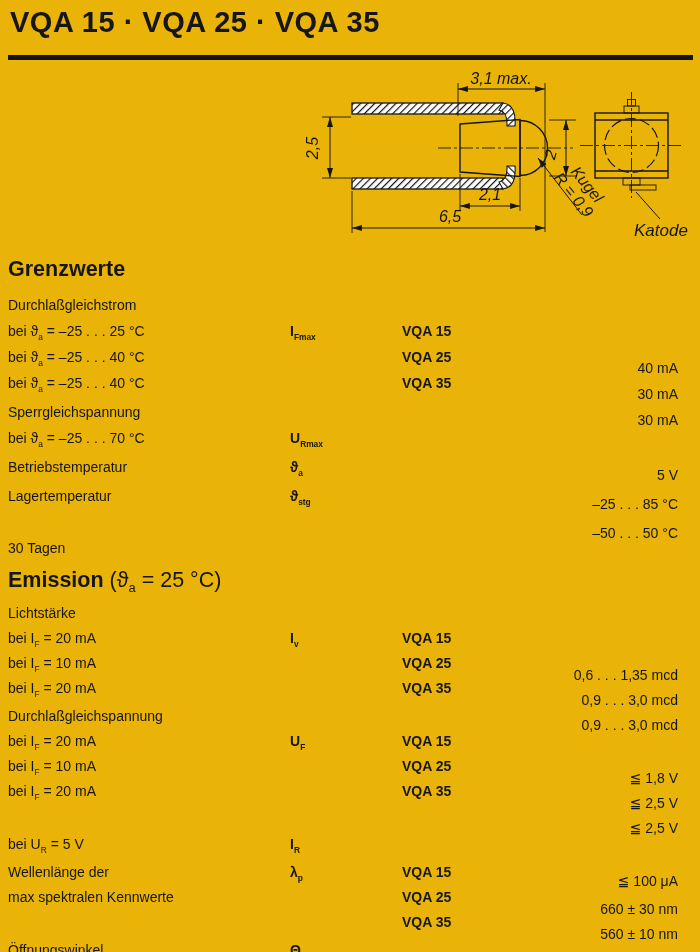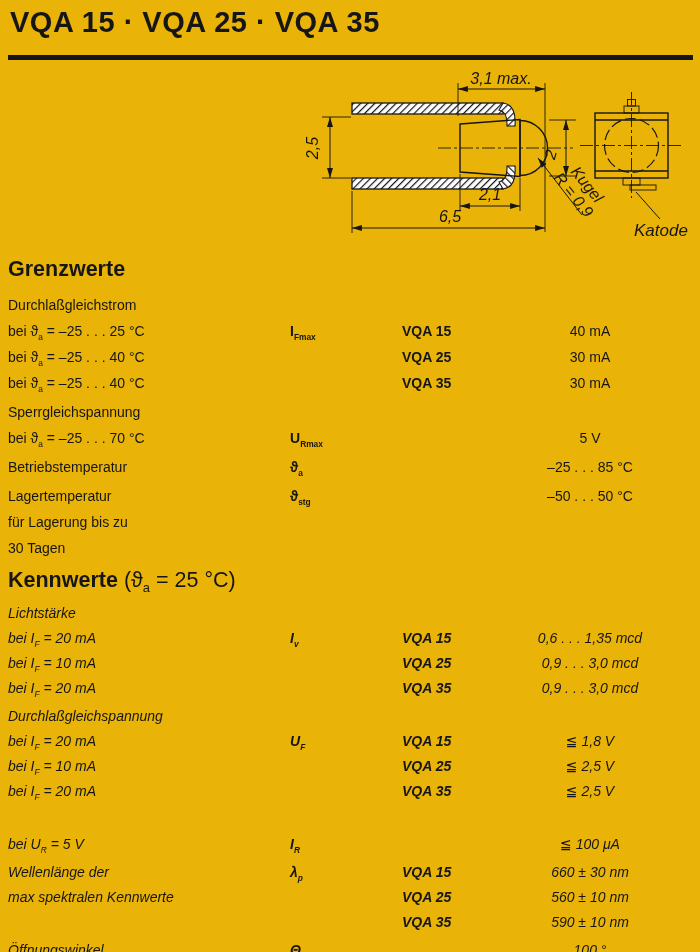--- a/index.html
+++ b/index.html
@@ -29,26 +29,26 @@
   
   .content{position:absolute;left:8px;top:248px;width:686px;}
   .sec-h{font-size:21.5px;line-height:26px;font-weight:400;margin:8px 0 10px 0;white-space:nowrap;}
   .sec-h .b{font-weight:700;}
   .sec-h2{margin-top:6px;margin-bottom:8px;}
   .line{
     display:grid;grid-template-columns:282px 112px 100px 184px;
     font-size:14px;white-space:nowrap;
   }
   .sec-g .line{height:26px;line-height:26px;}
-  .sec-k .line{height:25px;line-height:25px;font-style:italic;}
+  .sec-k .line{height:25px;line-height:25px;}
   .line.spaced{margin-top:3px;}
   .c-label{overflow:visible;}
   .c-symbol{font-weight:700;}
   .c-type{font-weight:700;}
-  .c-value{text-align:center;padding-right:8px;}
+  .c-value{text-align:right;padding-right:8px;margin-top:37px;}
   sub{font-size:0.60em;line-height:0;}
   .b{font-weight:700;}
 </style>
 </head>
 <body>
 
 <div class="page">
 
   <div class="title">VQA 15 · VQA 25 · VQA 35</div>
   <div class="rule"></div>
@@ -165,34 +165,33 @@
     <span class="c-type"></span>
     <span class="c-value">–25 . . . 85 °C</span>
   </div>
         <div class="line spaced">
     <span class="c-label"><span>Lagertemperatur</span></span>
     <span class="c-symbol"><span>ϑ</span><sub>stg</sub></span>
     <span class="c-type"></span>
     <span class="c-value">–50 . . . 50 °C</span>
   </div>
         <div class="line">
-    <span class="c-label"><span>für Lagerung bis zu</span></span>
     <span class="c-symbol"></span>
     <span class="c-type"></span>
     <span class="c-value"></span>
   </div>
         <div class="line">
     <span class="c-label"><span>30 Tagen</span></span>
     <span class="c-symbol"></span>
     <span class="c-type"></span>
     <span class="c-value"></span>
   </div>
       </div>
 
-    <div class="sec-h sec-h2"><span class="b">Kennwerte</span><span> (ϑ</span><sub>a</sub><span> = 25 °C)</span></div>
+    <div class="sec-h sec-h2"><span class="b">Emission</span><span> (ϑ</span><sub>a</sub><span> = 25 °C)</span></div>
     <div class="sec-k">
         <div class="line">
     <span class="c-label"><span>Lichtstärke</span></span>
     <span class="c-symbol"></span>
     <span class="c-type"></span>
     <span class="c-value"></span>
   </div>
         <div class="line">
     <span class="c-label"><span>bei I</span><sub>F</sub><span> = 20 mA</span></span>
     <span class="c-symbol"><span>I</span><sub>v</sub></span>

